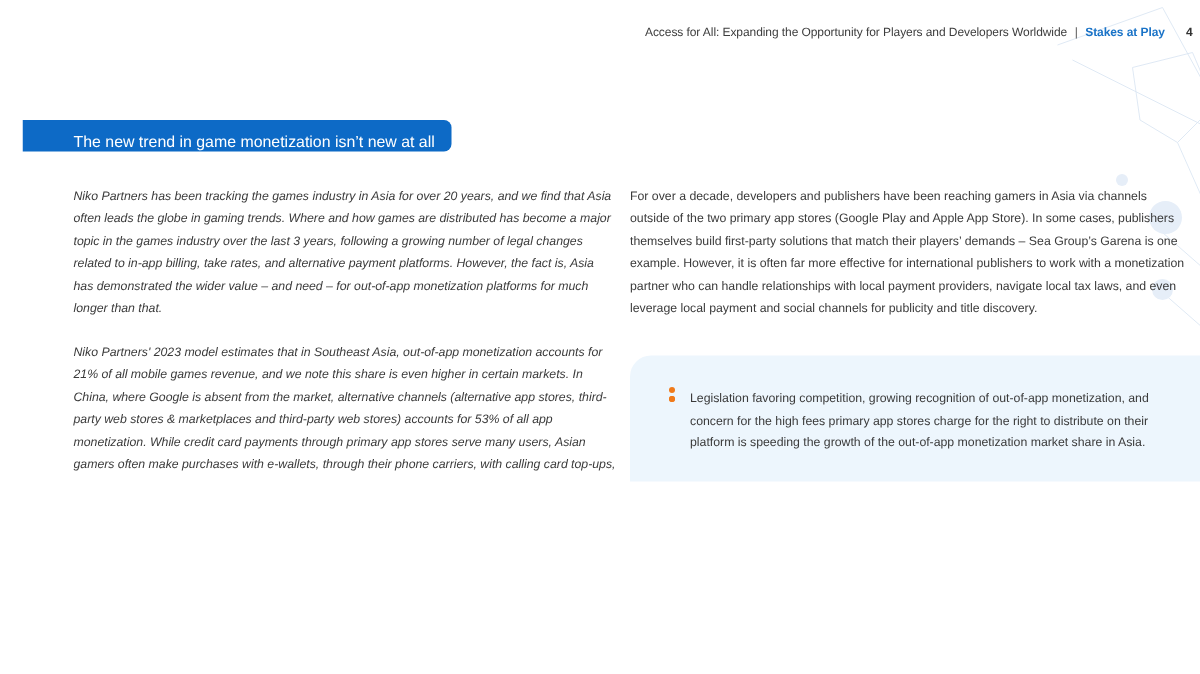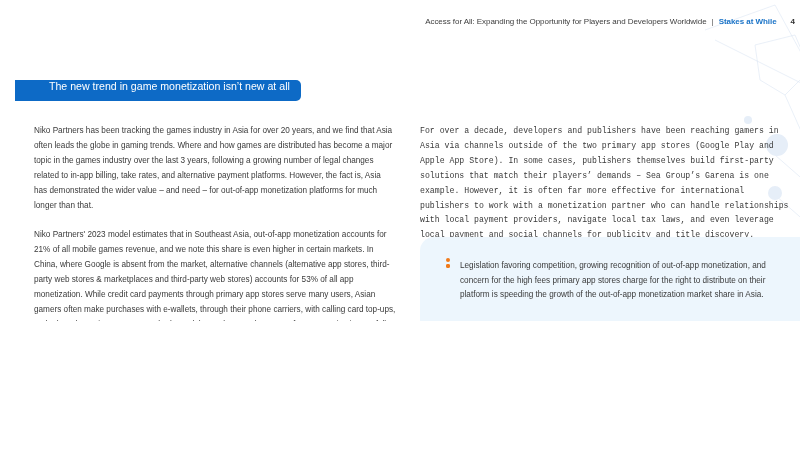--- a/index.html
+++ b/index.html
@@ -52,44 +52,44 @@
     }
     .banner {
       position: absolute;
       left: 0;
       top: 80px;
       width: 286px;
       height: 21px;
       background: #0d6ac6;
       border-radius: 0 5px 5px 0;
       display: flex;
-      align-items: flex-start;
+      align-items: flex-end;
     }
     .banner span {
       color: #ffffff;
       font-size: 10.6px;
       margin-left: 34px;
       white-space: nowrap;
     }
     .col {
       position: absolute;
       font-size: 8.2px;
       line-height: 14.9px;
       color: #3a3a3a;
     }
     .col-left {
-      left: 19px;
+      left: 34px;
       top: 124px;
       width: 362px;
+      font-style: italic;
     }
     .col-right {
       left: 405px;
       top: 124px;
       width: 372px;
-      font-family: Liberation Mono, monospace;
     }
     .col p {
       margin: 0 0 15px 0;
     }
     .panel {
       position: absolute;
       left: 405px;
       top: 237px;
       width: 395px;
       height: 212px;
@@ -201,21 +201,21 @@
       <circle cx="760" cy="193" r="7"></circle>
       <circle cx="733" cy="120" r="4"></circle>
       <circle cx="212" cy="400" r="9"></circle>
       <circle cx="180" cy="440" r="12"></circle>
     </g>
   </svg>
 
   <div class="header">
     <span>Access for All: Expanding the Opportunity for Players and Developers Worldwide</span>
     <span class="sep">|</span>
-    <span class="section">Stakes at While</span>
+    <span class="section">Stakes at Play</span>
     <span class="pagenum">4</span>
   </div>
 
   <div class="banner">
     <span>The new trend in game monetization isn’t new at all</span>
   </div>
 
   <div class="col col-left">
     <p>Niko Partners has been tracking the games industry in Asia for over 20 years, and we find that Asia often leads the globe in gaming trends. Where and how games are distributed has become a major topic in the games industry over the last 3 years, following a growing number of legal changes related to in-app billing, take rates, and alternative payment platforms. However, the fact is, Asia has demonstrated the wider value – and need – for out-of-app monetization platforms for much longer than that.</p>
     <p>Niko Partners' 2023 model estimates that in Southeast Asia, out-of-app monetization accounts for 21% of all mobile games revenue, and we note this share is even higher in certain markets. In China, where Google is absent from the market, alternative channels (alternative app stores, third-party web stores &amp; marketplaces and third-party web stores) accounts for 53% of all app monetization. While credit card payments through primary app stores serve many users, Asian gamers often make purchases with e-wallets, through their phone carriers, with calling card top-ups, and other alternative payment methods, and these players rely on out-of-app monetization. To fully address these markets, publishers must provide alternative payment channels to fill in where primary app stores leave service gaps for many users.</p>

